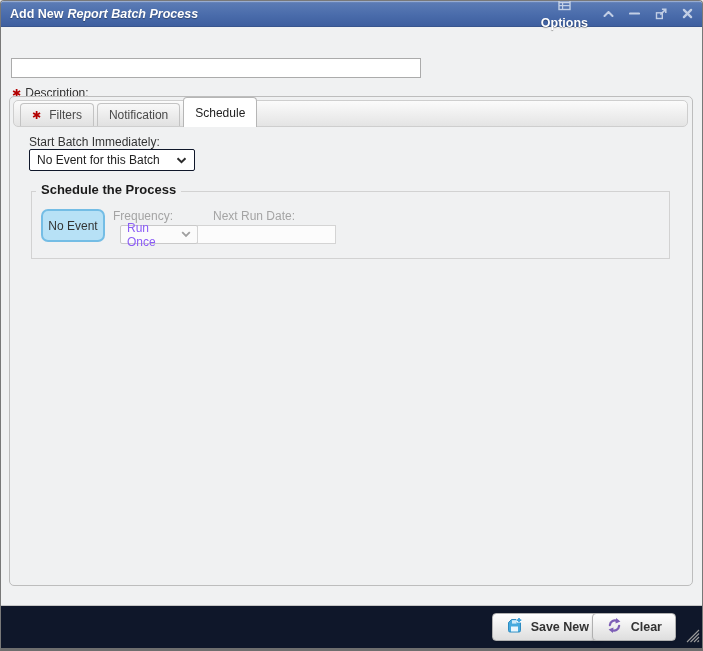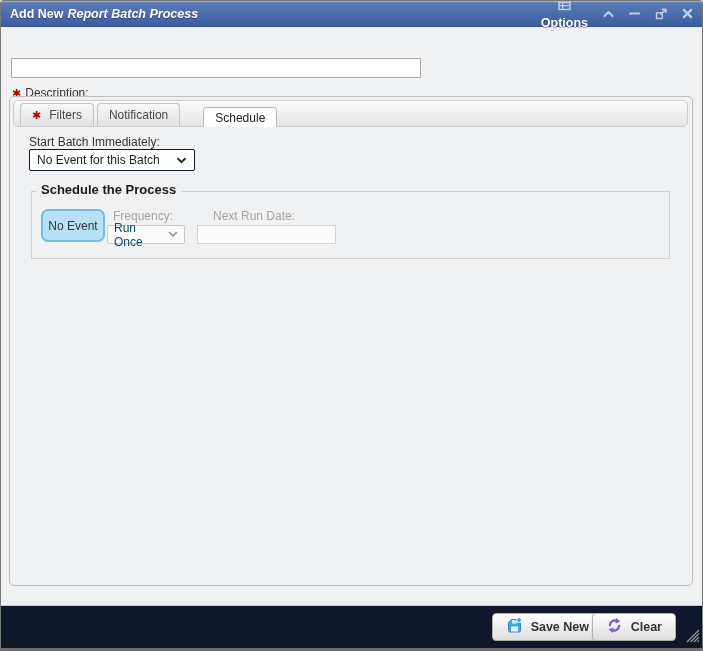--- a/index.html
+++ b/index.html
@@ -49,21 +49,21 @@
     display:flex; align-items:flex-end; padding-left:6px;
   }
   .tab {
     box-sizing:border-box; height:23px; margin-right:3px; padding:0 11px;
     font-size:12px; color:#4a4a4a;
     background:linear-gradient(#f8f8f8,#e1e1e1);
     border:1px solid #c3c3c3; border-bottom:none; border-radius:4px 4px 0 0;
     display:flex; align-items:center; gap:4px; position:relative; cursor:pointer; white-space:nowrap;
   }
   .tab.active {
-    background:#fff; color:#222; height:20px; margin-bottom:-1px; z-index:2; border-color:#b6b6b6;margin-left:20px;
+    background:#fff; color:#222; height:30px; margin-bottom:-1px; z-index:2; border-color:#b6b6b6;
   }
 
   
   .start-label { position:absolute; left:19px; top:38px; font-size:12px; color:#333; }
   .fake-select {
     display:flex; align-items:center; box-sizing:border-box; cursor:pointer;
     background:#fff; border:1px solid #0f172a; border-radius:2px; font-size:12px; color:#222;
   }
   .start-select { position:absolute; left:19px; top:52px; width:166px; height:22px; padding:0 7px; }
   .fake-select .chev { margin-left:auto; display:flex; align-items:center; }
@@ -78,22 +78,22 @@
   }
   .no-event-btn {
     position:absolute; left:9px; top:17px; width:64px; height:33px; box-sizing:border-box;
     background:#b7e1f6; border:2px solid #74bde5; border-radius:7px;
     font-size:12px; color:#333; display:flex; align-items:center; justify-content:center; cursor:pointer;
   }
   .dim-label { position:absolute; font-size:12px; color:#a4a4a4; }
   .freq-label { left:81px; top:17px; }
   .nrd-label  { left:165px; top:17px;margin-left:16px; }
   .freq-select {
-    position:absolute; left:75px; top:33px; width:78px; height:19px; padding:0 6px;
-    background:#fbfbfb; border-color:#c9c9c9; color:#0c4a6e; cursor:default;
+    position:absolute; left:88px; top:33px; width:78px; height:19px; padding:0 6px;
+    background:#fbfbfb; border-color:#c9c9c9; color:#8b5cf6; cursor:default;
   }
   .nrd-input {
     position:absolute; left:165px; top:33px; width:139px; height:19px; box-sizing:border-box;
     border:1px solid #d4d4d4; background:#fcfcfc; font-family:inherit; font-size:12px; padding:0 4px;
   }
 
   
   .footer {
     position:absolute; left:0; right:0; bottom:0; height:42px;
     border-top:1px solid #c7c7c7; background:#0f172a;

